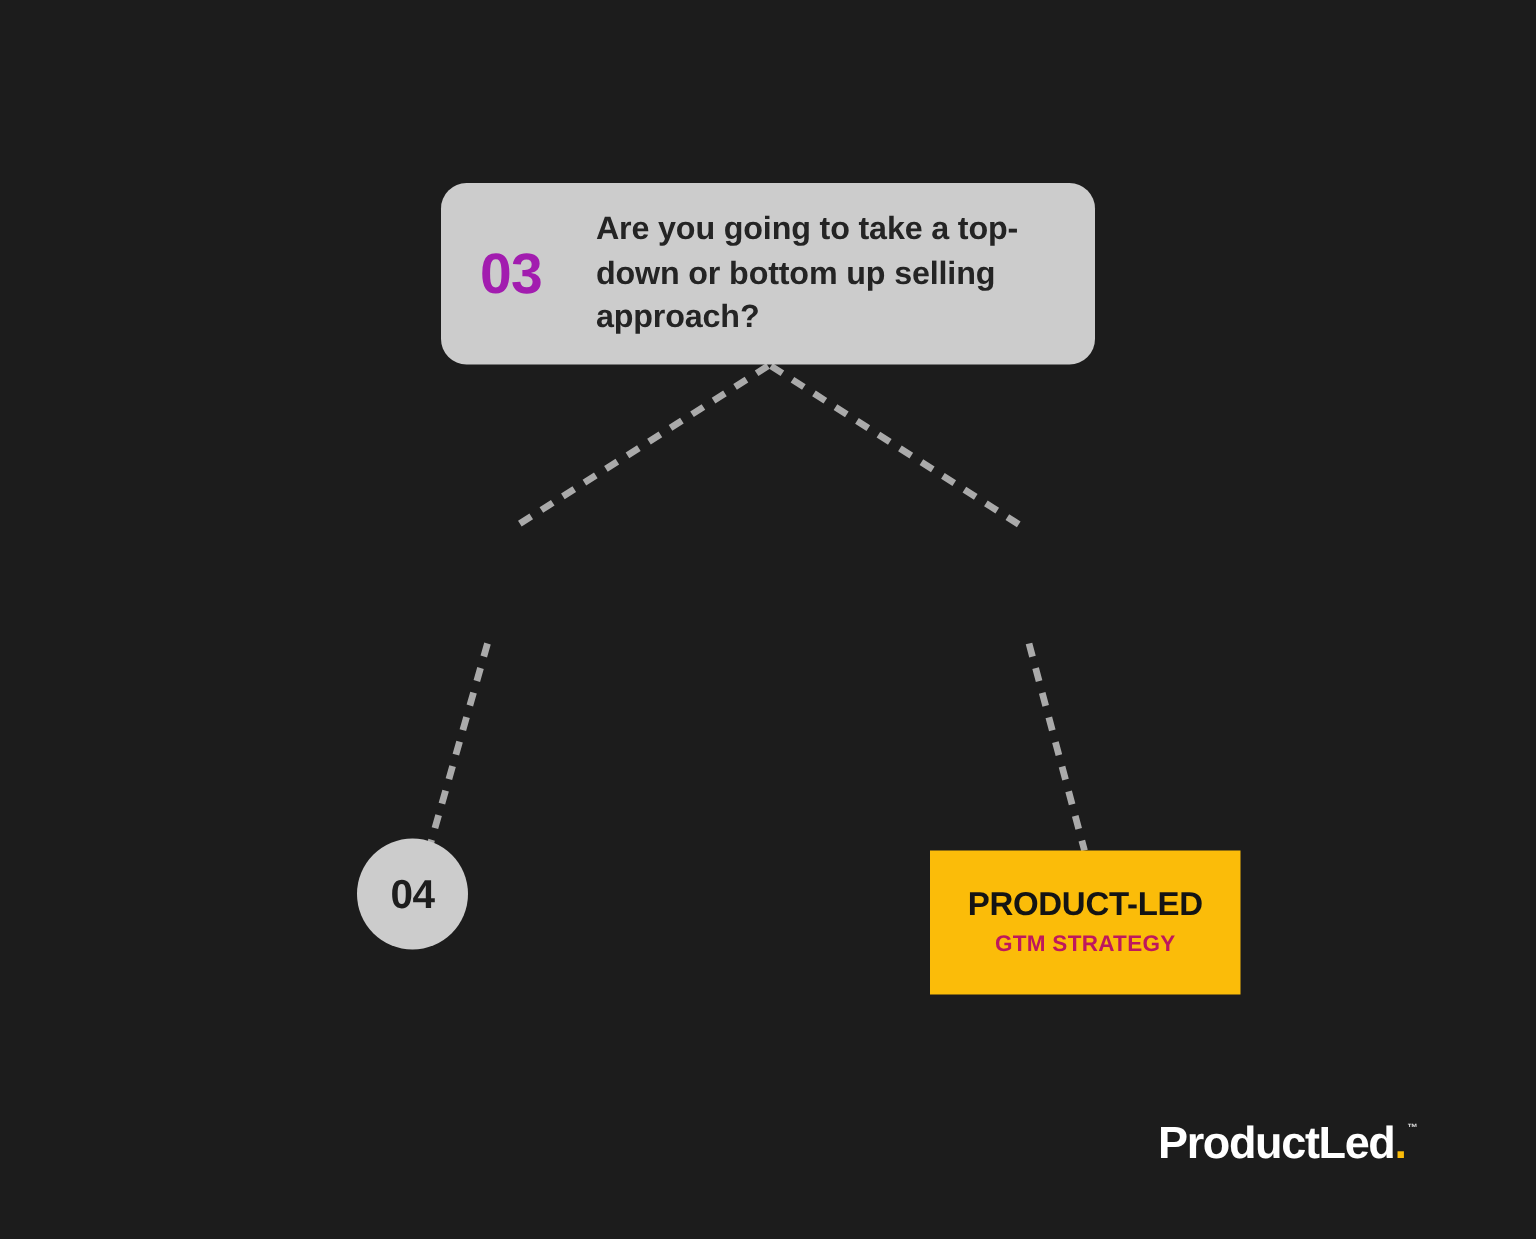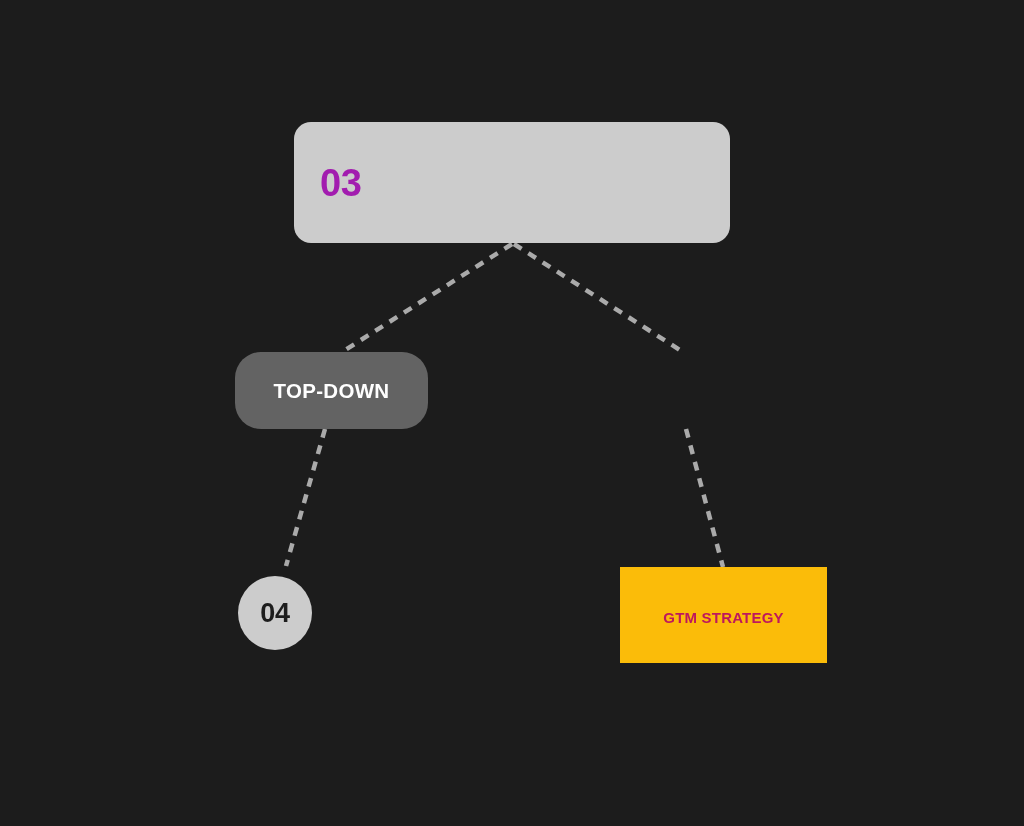--- a/index.html
+++ b/index.html
@@ -89,21 +89,21 @@
   #pill-bottom-up {
     left: 577px;
     top: 352px;
     width: 213px;
   }
 
   
   .circle-node {
     position: absolute;
     left: 238px;
-    top: 576px;
+    top: 559px;
     width: 74px;
     height: 74px;
     border-radius: 50%;
     background: #cccccc;
     display: flex;
     align-items: center;
     justify-content: center;
     color: #1d1d1d;
     font-size: 27px;
     font-weight: 700;
@@ -186,29 +186,33 @@
 
     <line x1="514" y1="244" x2="683" y2="352" stroke="#aaaaaa" stroke-width="4.5" stroke-dasharray="9 8" stroke-linecap="butt"></line>
 
     <line x1="325" y1="429" x2="286" y2="566" stroke="#aaaaaa" stroke-width="4.5" stroke-dasharray="9 8" stroke-linecap="butt"></line>
 
     <line x1="686" y1="429" x2="723" y2="567" stroke="#aaaaaa" stroke-width="4.5" stroke-dasharray="9 8" stroke-linecap="butt"></line>
   </svg>
 
   <div class="question-card">
     <div class="question-number">03</div>
-  </div>
-
-  <div id="pill-top-down" class="branch-pill">
-    <span>TOP-DOWN</span>
-  </div>
+    <div class="question-text">Are you going to take a top-down or bottom up selling approach?</div>
+  </div>
+
 
 
   <div class="circle-node">
     <span>04</span>
   </div>
 
   <div class="outcome-box">
+    <div class="outcome-title">PRODUCT-LED</div>
     <div class="outcome-subtitle">GTM STRATEGY</div>
   </div>
 
+  <div class="brand-logo">
+    <span class="brand-wordmark">ProductLed</span>
+    <span class="brand-dot">.</span>
+    <span class="brand-tm">™</span>
+  </div>
 
 </div>
 
 </body></html>

